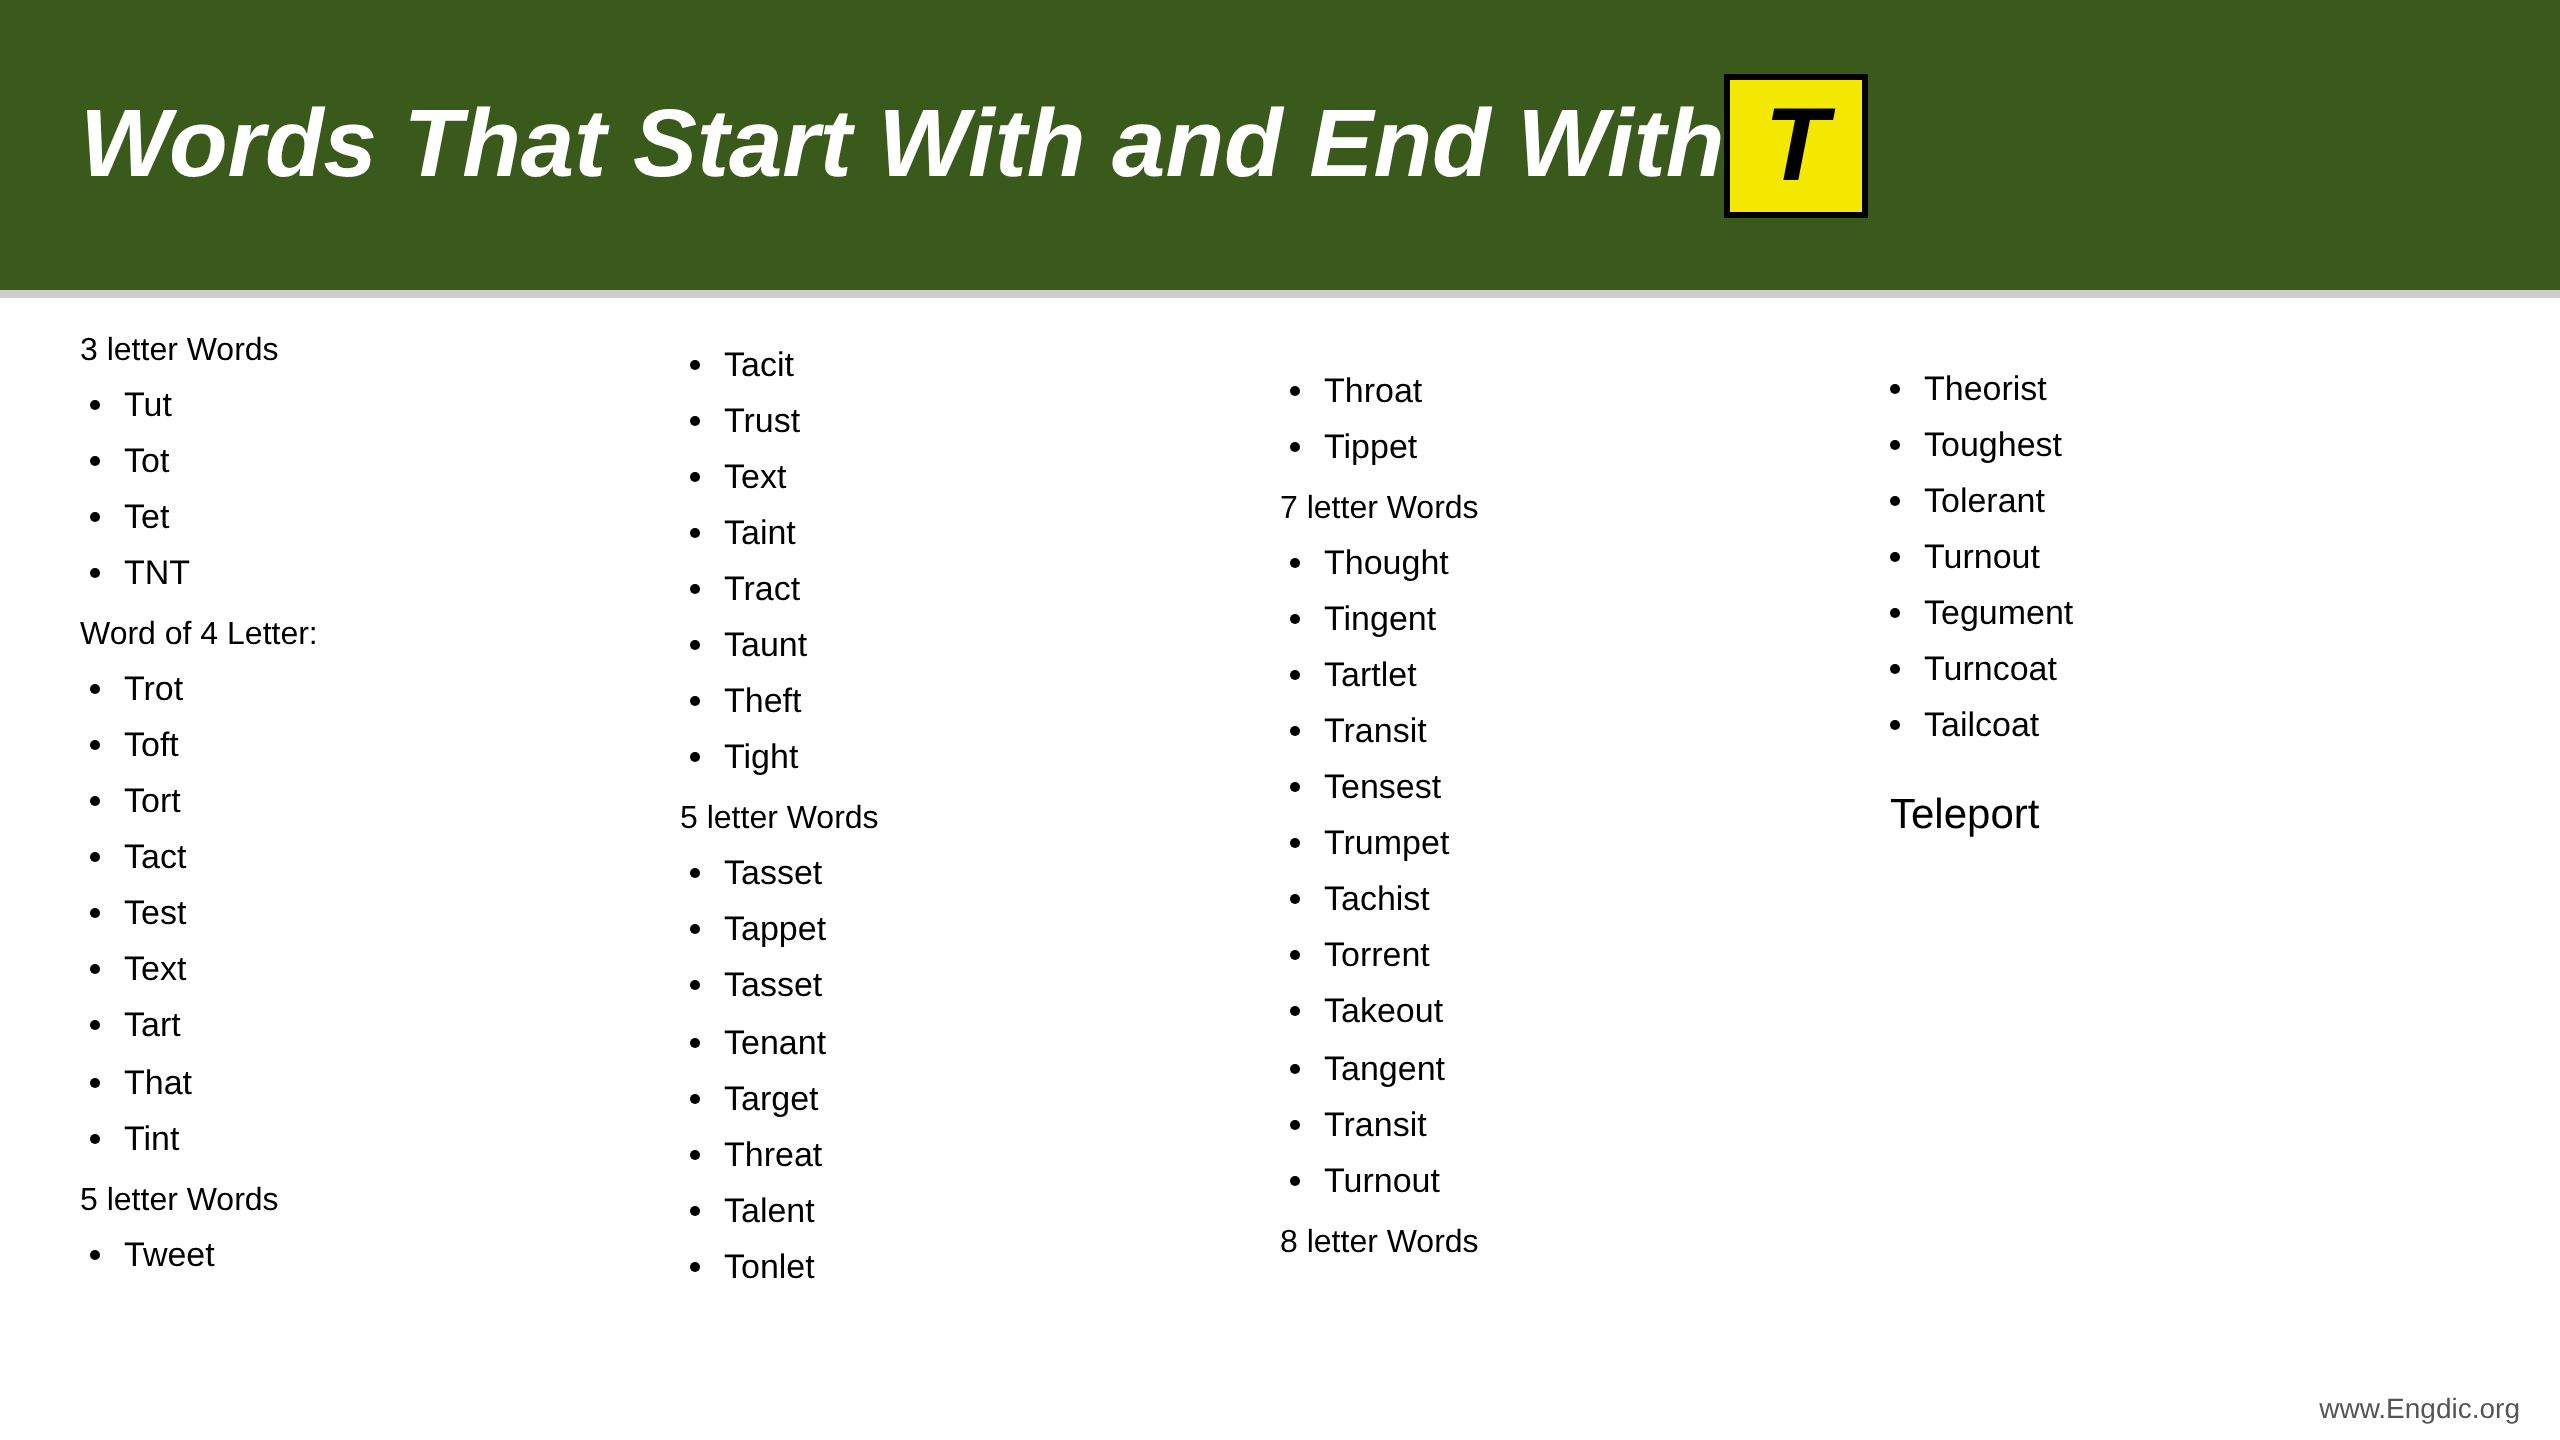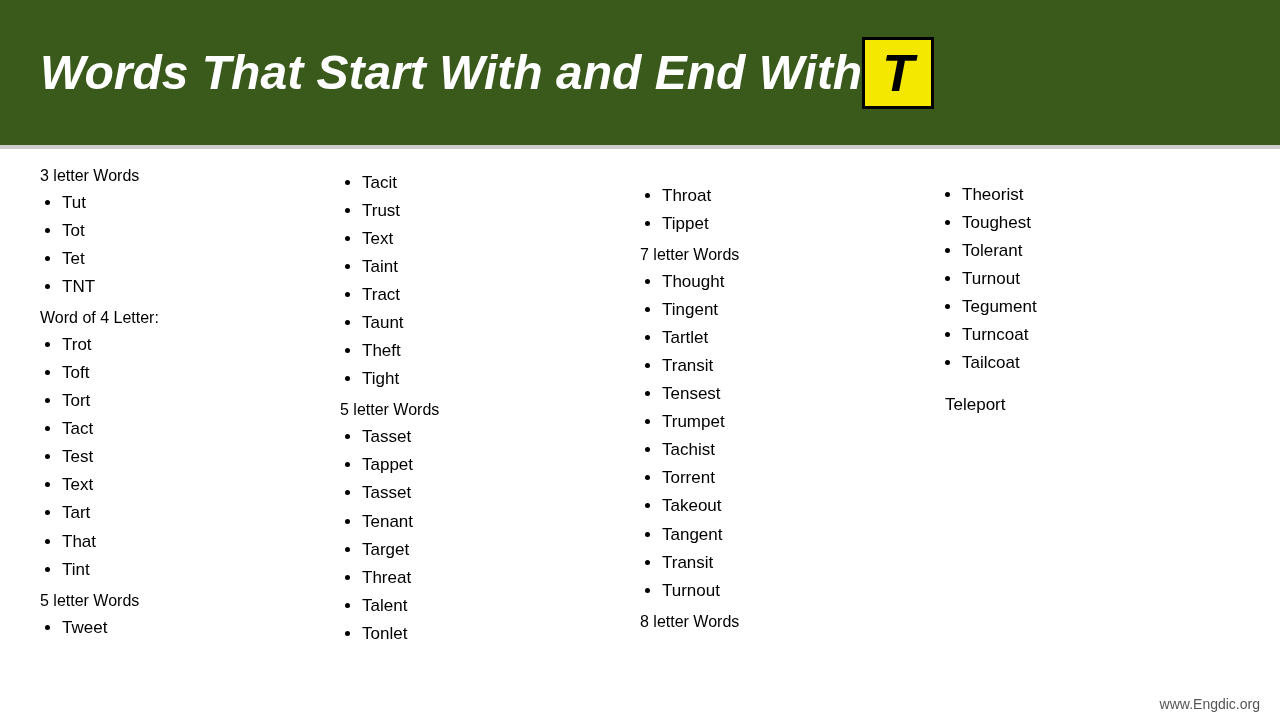--- a/index.html
+++ b/index.html
@@ -69,21 +69,21 @@
       list-style: disc;
       padding-left: 22px;
       margin-bottom: 2px;
     }
     ul.word-list li {
       font-size: 17px;
       line-height: 1.65;
     }
 
     .plain-word {
-      font-size: 17px;
+      font-size: 21px;
       line-height: 1.65;
       padding-left: 5px;
       margin-top: 14px;
     }
 
     
     .footer {
       position: absolute;
       bottom: 8px;
       right: 20px;

